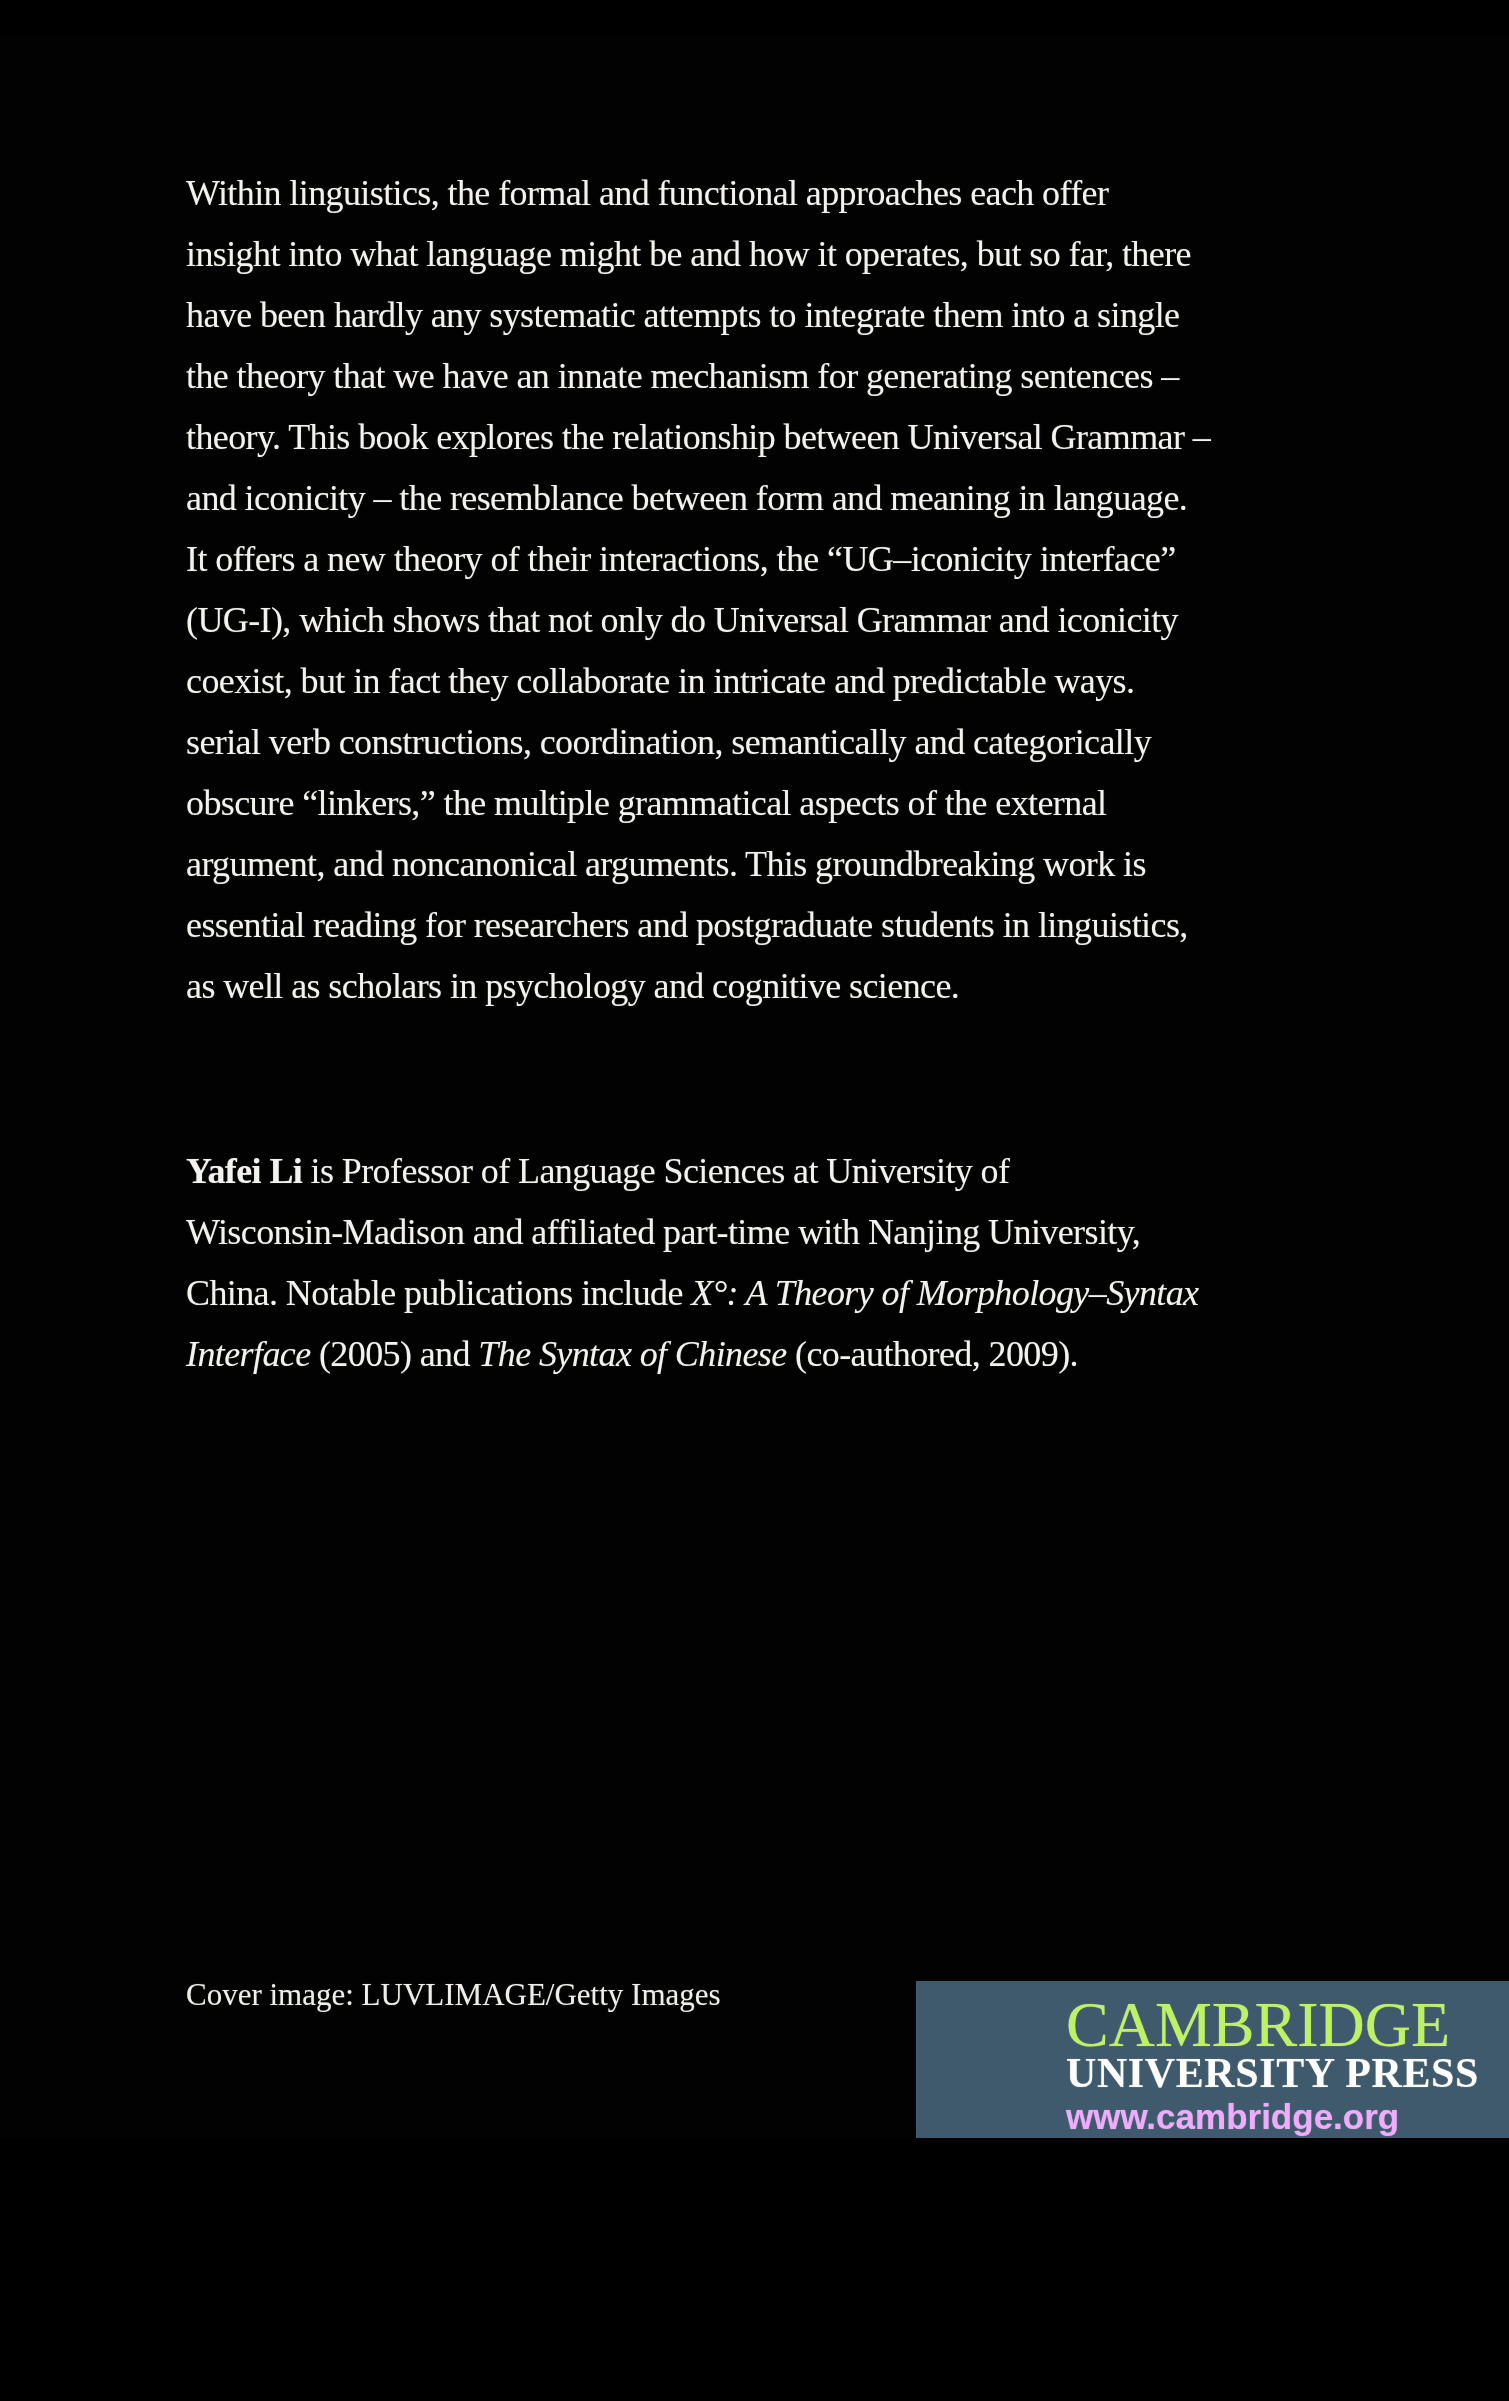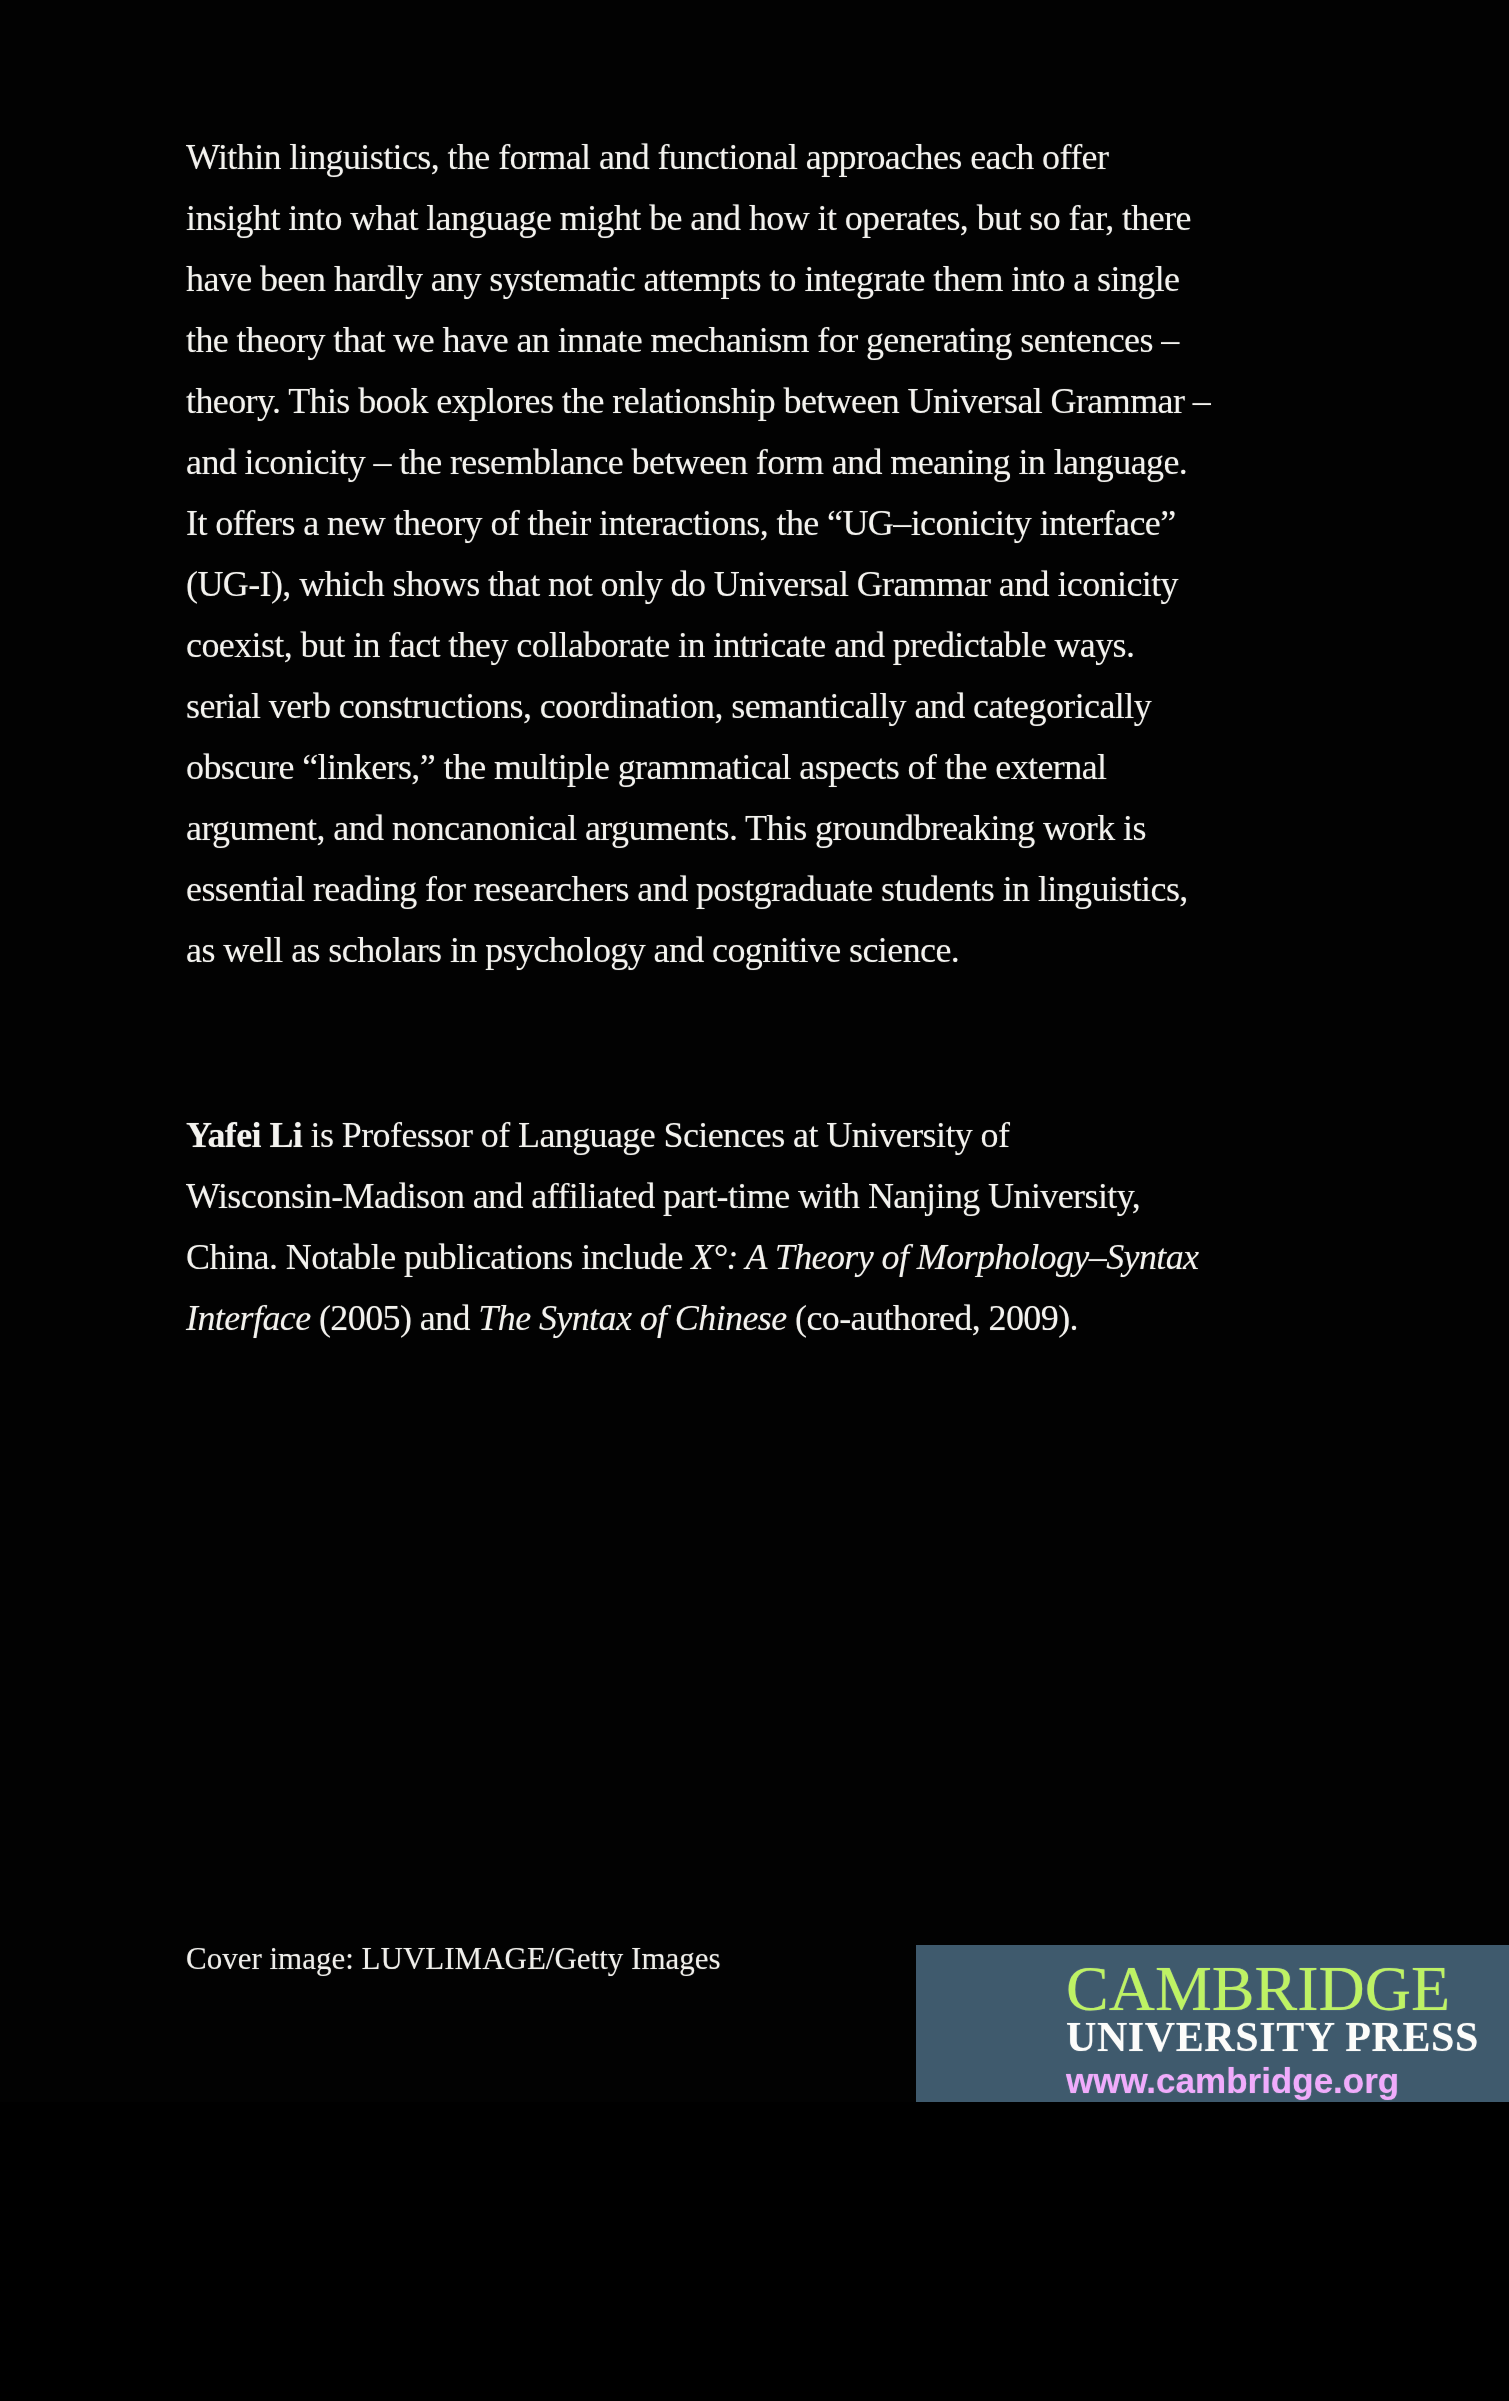--- a/index.html
+++ b/index.html
@@ -2,20 +2,21 @@
 <html style="font-size:10px"><head>
 <meta charset="utf-8">
 <style>
   html,body{margin:0;padding:0;background:#000;}
   .cover{
     position:relative;
     width:1510px;height:2102px;
     background:#020202;
     overflow:hidden;
     font-family:"Liberation Serif","DejaVu Serif",serif;
+    margin-top:36px;
   }
   
   .blurb,.bio{
     position:absolute;left:186px;width:1233px;
     color:#f3f2ee;
     font-size:36px;line-height:61px;letter-spacing:-0.6px;
     text-shadow:0 0 1.3px rgba(255,255,255,.30);
   }
   .blurb{top:127px;}
   .bio{top:1105px;}

